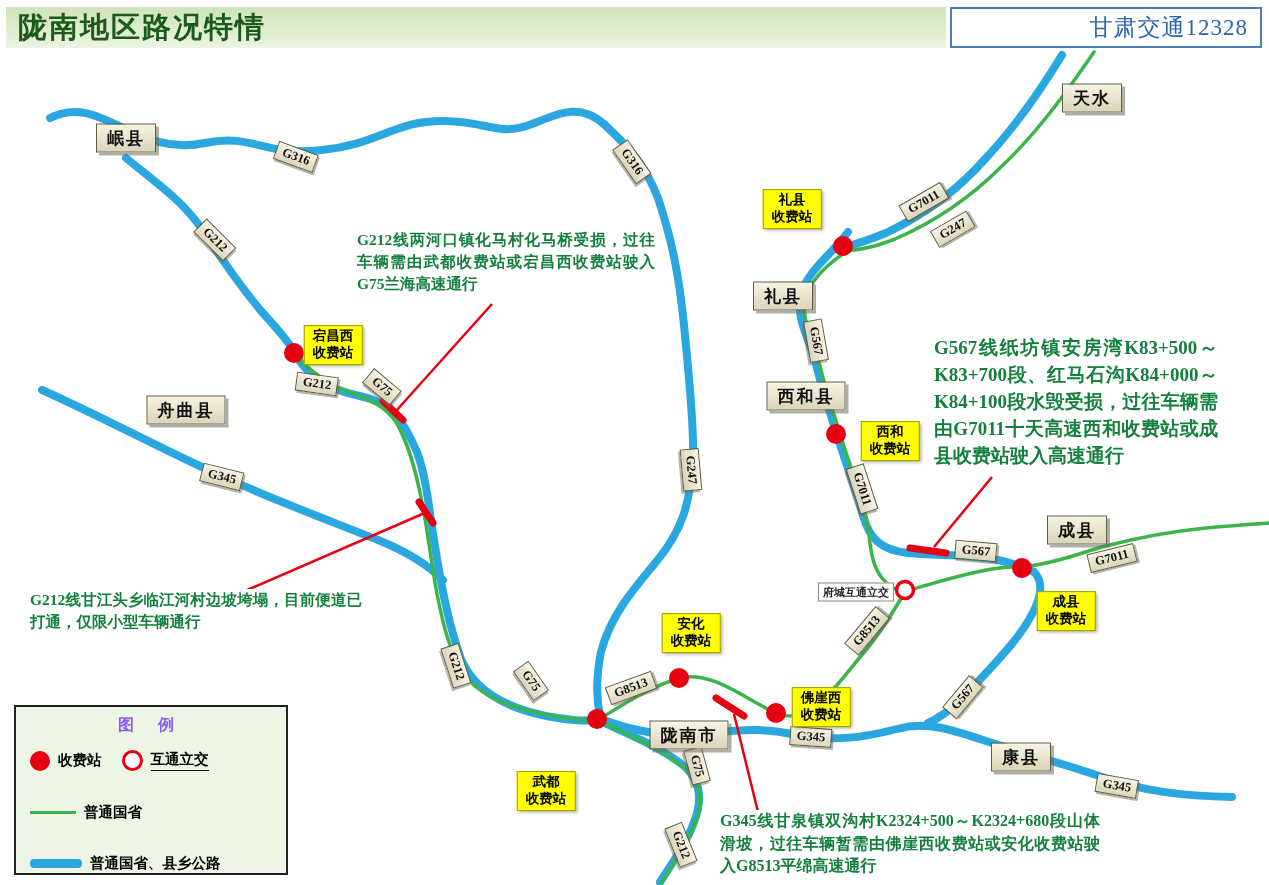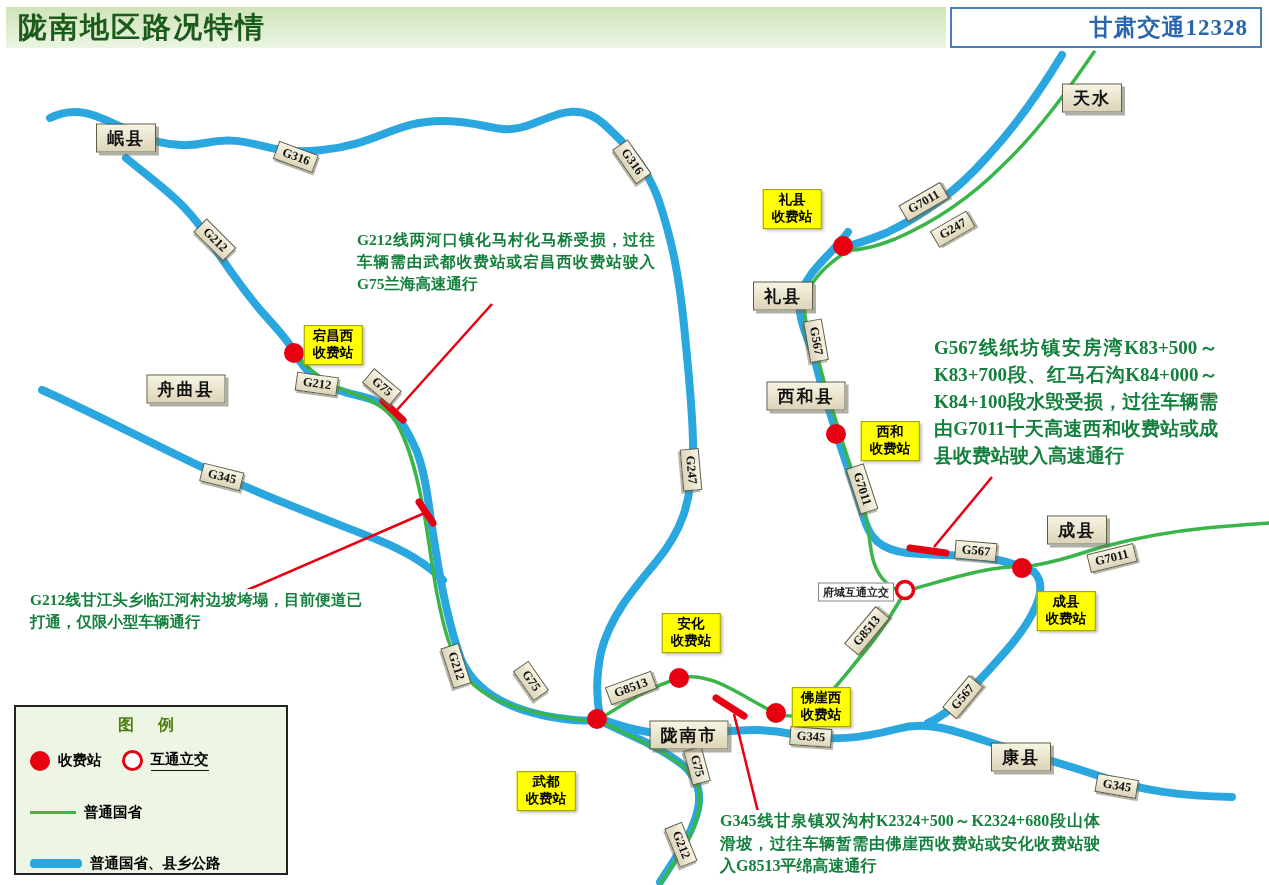--- a/index.html
+++ b/index.html
@@ -7,21 +7,21 @@
          font-family:"Liberation Serif",serif;}
   
   .hbar{position:absolute;left:6px;top:7px;width:940px;height:41px;
         background:linear-gradient(#cfe3b8,#ecf4e3);
         display:flex;align-items:center;padding-left:12px;box-sizing:border-box;text-align:right;}
   .hbar .t{font-family:"Liberation Sans",sans-serif;font-weight:bold;font-size:29px;
            color:#1a5a1a;letter-spacing:2px;}
   .agency{position:absolute;left:950px;top:7px;width:312px;height:41px;background:#fff;
           border:2px solid #4a7ebb;box-sizing:border-box;display:flex;align-items:center;
           justify-content:flex-end;padding-right:12px;}
-  .agency .t{font-weight:bold;font-size:23px;color:#2a65ad;letter-spacing:1px;}
+  .agency .t{font-weight:normal;font-size:23px;color:#2a65ad;letter-spacing:1px;}
   
   .map-svg{position:absolute;left:0;top:0;}
   .city{position:absolute;transform:translate(-50%,-50%);white-space:nowrap;
         background:linear-gradient(#f8f4e3,#dcd4b8);border:1px solid #5f5d46;
         padding:2px 10px;font-weight:bold;font-size:17px;color:#111;letter-spacing:2px;
         box-shadow:3px 3px 0 rgba(110,110,88,.55);z-index:3;}
   .rlabel{position:absolute;transform:translate(-50%,-50%) rotate(var(--r,0deg));
         white-space:nowrap;background:linear-gradient(#f8f4e3,#ddd5ba);
         border:1px solid #5f5d46;padding:1px 6px;font-weight:bold;font-size:12.5px;
         color:#111;box-shadow:2px 2px 0 rgba(110,110,88,.5);z-index:2;}
@@ -31,21 +31,21 @@
         box-shadow:2px 2px 3px rgba(0,0,0,.3);z-index:3;}
   .ichg{position:absolute;transform:translate(-50%,-50%);background:#fff;
         border:1px solid #888;padding:1px 4px;font-weight:bold;font-size:11px;
         color:#222;white-space:nowrap;z-index:3;}
   .anno{position:absolute;font-weight:bold;color:#15803d;background:#fff;line-height:1.42;
         text-align:justify;z-index:4;}
   
   .legend{position:absolute;left:14px;top:705px;width:274px;height:170px;
           background:#edf6e4;border:2px solid #222;box-sizing:border-box;
           padding:8px 14px;z-index:5;}
-  .leg-title{text-align:center;color:#4d7c0f;font-weight:bold;font-size:16px;
+  .leg-title{text-align:center;color:#8b5cf6;font-weight:bold;font-size:16px;
              letter-spacing:10px;}
   .leg-row{display:flex;align-items:center;margin-top:14px;font-weight:bold;
            font-size:14.5px;color:#000;}
   .sym-dot{width:20px;height:20px;border-radius:50%;background:#e60012;flex:none;}
   .sym-ring{width:15px;height:15px;border-radius:50%;background:#fff;
             border:3.5px solid #e60012;flex:none;}
   .sym-green{width:46px;height:3px;background:#3ab54a;flex:none;}
   .sym-blue{width:52px;height:9px;border-radius:4px;background:#2ba7e0;flex:none;}
   .ul{border-bottom:1.5px solid #111;padding-bottom:1px;}
   .gap{margin-left:8px;} .gap2{margin-left:20px;}
@@ -100,21 +100,21 @@
   </div>
   <div class="agency">
     <span class="t">甘肃交通12328</span>
   </div>
 
   <div class="city" style="left:126px;top:138px">岷县</div>
   <div class="city" style="left:1092px;top:98px">天水</div>
   <div class="city" style="left:783px;top:296px">礼县</div>
   <div class="city" style="left:806px;top:396px">西和县</div>
   <div class="city" style="left:1077px;top:530px">成县</div>
-  <div class="city" style="left:186px;top:389px">舟曲县</div>
+  <div class="city" style="left:186px;top:410px">舟曲县</div>
   <div class="city" style="left:689px;top:735px">陇南市</div>
   <div class="city" style="left:1021px;top:757px">康县</div>
 
   <div class="rlabel" style="left:296px;top:157px;--r:20deg">G316</div>
   <div class="rlabel" style="left:632px;top:162px;--r:55deg">G316</div>
   <div class="rlabel" style="left:215px;top:240px;--r:45deg">G212</div>
   <div class="rlabel" style="left:317px;top:384px;--r:8deg">G212</div>
   <div class="rlabel" style="left:382px;top:387px;--r:40deg">G75</div>
   <div class="rlabel" style="left:222px;top:477px;--r:14deg">G345</div>
   <div class="rlabel" style="left:691px;top:470px;--r:85deg">G247</div>

